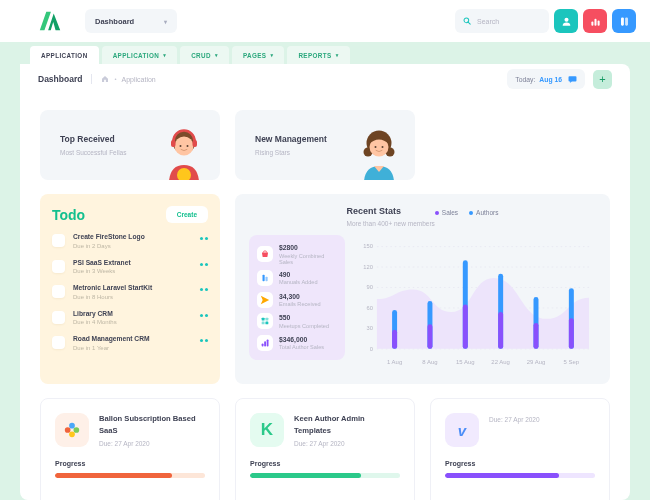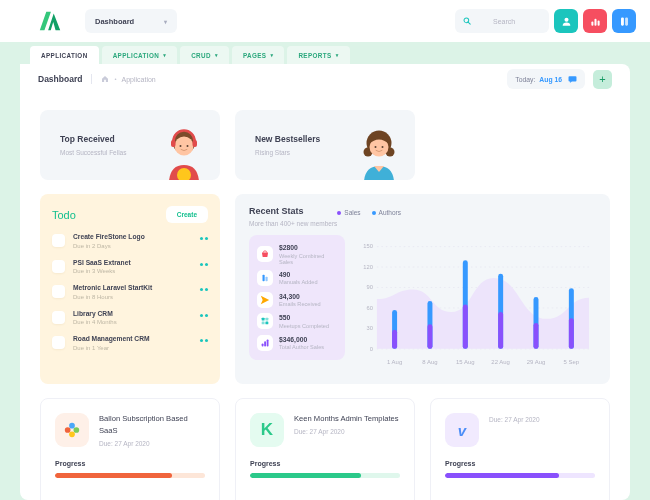--- a/index.html
+++ b/index.html
@@ -5,21 +5,21 @@
   html,body{margin:0;padding:0}
   body{width:650px;height:500px;overflow:hidden;font-family:"Liberation Sans",sans-serif;background:#DCF3E7;-webkit-font-smoothing:antialiased}
   .app{width:650px;height:500px;display:flex;flex-direction:column}
 
   
   .topbar{height:42px;background:#fff;display:flex;align-items:center;padding:0 14px 0 37px;flex:none}
   .logo{width:26px;height:26px;flex:none}
   .nav-select{background:#F3F6F9;border-radius:6px;height:24px;display:flex;align-items:center;padding:0 10px;font-size:7.5px;font-weight:bold;color:#3F4254;margin-left:22px;cursor:pointer;min-width:72px;justify-content:space-between}
   .chev{color:#A8ACBF;font-size:6px;margin-left:10px}
   .spacer{flex:1}
-  .search-box{background:#F3F6F9;border-radius:6px;height:24px;width:94px;display:flex;align-items:center;padding:0 8px;gap:20px;box-sizing:border-box}
+  .search-box{background:#F3F6F9;border-radius:6px;height:24px;width:94px;display:flex;align-items:center;padding:0 8px;gap:4px;box-sizing:border-box}
   .search-box input{border:0;background:transparent;outline:0;font-size:7px;color:#7E8299;width:100%;font-family:"Liberation Sans",sans-serif}
   .search-box input::placeholder{color:#B5B5C3}
   .icon-btn{width:24px;height:24px;border-radius:6px;border:0;display:flex;align-items:center;justify-content:center;margin-left:5px;cursor:pointer;padding:0}
 
   
   .band{flex:1;min-height:0;padding:4px 20px 0;display:flex;flex-direction:column}
   .tabs{display:flex;gap:3px;margin-left:10px}
   .tab{height:18px;padding:0 11px;display:flex;align-items:center;gap:4px;font-size:6.3px;font-weight:bold;letter-spacing:.4px;color:#2AA77C;background:rgba(255,255,255,.45);border-radius:4px 4px 0 0;cursor:pointer}
   .tab.active{background:#fff;color:#3F4254}
   .tab .chev{color:#2AA77C;margin-left:0;font-size:5px}
@@ -42,32 +42,32 @@
   .row1{display:grid;grid-template-columns:1fr 1fr 1fr;gap:15px}
   .info-card{height:70px;background:#F3F6F9;border-radius:8px;position:relative;overflow:hidden;padding-left:20px;display:flex;flex-direction:column;justify-content:center;box-sizing:border-box}
   .info-title{font-size:8.5px;font-weight:bold;color:#3F4254}
   .info-sub{font-size:6.5px;color:#B5B5C3;margin-top:5px}
   .info-avatar{position:absolute;right:12px;bottom:-1px;height:58px;width:48px}
 
   
   .row2{display:grid;grid-template-columns:180px 1fr;gap:15px}
   .todo-card{background:#FFF4DE;border-radius:8px;padding:12px;height:190px;box-sizing:border-box}
   .todo-head{display:flex;align-items:center;justify-content:space-between}
-  .todo-title{font-size:11px;font-weight:normal;color:#13BF8E}
+  .todo-title{font-size:14px;font-weight:bold;color:#13BF8E}
   .create-btn{background:#fff;color:#13BF8E;font-weight:bold;font-size:6.5px;padding:5px 11px;border-radius:6px;border:0;cursor:pointer}
   .todo-item{display:flex;align-items:flex-start;gap:8px;margin-top:10px}
   .checkbox{width:13px;height:13px;background:#fff;border-radius:4px;flex:none;margin-top:1px;cursor:pointer;box-shadow:0 1px 2px rgba(150,120,40,.08)}
   .todo-text{flex:1}
   .todo-item-title{font-size:6.7px;font-weight:bold;color:#3F4254}
   .todo-item-due{font-size:6px;color:#BDB6A4;margin-top:2.5px}
   .dots{display:flex;gap:2.5px;margin-top:4px;cursor:pointer}
   .dot{width:3px;height:3px;border-radius:50%;background:#1BC5BD}
 
   .stats-card{background:#F3F6F9;border-radius:8px;padding:12px 14px;height:190px;box-sizing:border-box;display:flex;flex-direction:column}
-  .stats-head{display:flex;justify-content:flex-start;align-items:flex-start}
+  .stats-head{display:flex;justify-content:center;align-items:flex-start}
   .stats-title{font-size:9px;font-weight:bold;color:#3F4254}
   .stats-sub{font-size:6.5px;color:#B5B5C3;margin-top:4px}
   .legend{display:flex;gap:11px;margin-top:3px}
   .legend-item{display:flex;align-items:center;gap:3px;font-size:6.5px;color:#7E8299;cursor:pointer}
   .legend-dot{width:4px;height:4px;border-radius:50%}
   .stats-body{display:flex;gap:12px;flex:1;margin-top:8px;min-height:0}
   .stat-panel{width:96px;background:#EFE6FB;border-radius:8px;padding:9px 8px;box-sizing:border-box;display:flex;flex-direction:column;justify-content:space-between;margin-bottom:12px;flex:none}
   .stat-row{display:flex;align-items:center;gap:6px}
   .stat-ic{width:16px;height:16px;background:#fff;border-radius:5px;display:flex;align-items:center;justify-content:center;flex:none}
   .stat-val{font-size:6.8px;font-weight:bold;color:#3F4254}
@@ -79,21 +79,21 @@
   
   .row3{display:grid;grid-template-columns:1fr 1fr 1fr;gap:15px}
   .proj-card{background:#fff;border:1px solid #EFF0F6;border-radius:8px;padding:14px;height:118px;box-sizing:border-box}
   .proj-head{display:flex;gap:10px}
   .proj-ic{width:34px;height:34px;border-radius:9px;display:flex;align-items:center;justify-content:center;flex:none}
   .ic-ballon{background:#FEF0E8}
   .ic-keen{background:#E4FBF0}
   .ic-vimeo{background:#F1EAFE}
   .k-letter{font-weight:800;font-size:17px;color:#2BC98A}
   .v-letter{font-style:italic;font-weight:800;font-size:15px;color:#4C8EF7}
-  .proj-title{font-size:7.6px;font-weight:normal;color:#3F4254;line-height:1.55;max-width:112px}
+  .proj-title{font-size:7.6px;font-weight:bold;color:#3F4254;line-height:1.55;max-width:112px}
   .proj-due{font-size:6.5px;color:#B5B5C3;margin-top:3px}
   .proj-progress-label{font-size:7px;font-weight:bold;color:#3F4254;margin-top:13px}
   .pbar{height:5px;border-radius:3px;margin-top:6px;overflow:hidden}
   .pfill{height:100%;border-radius:3px}
 </style>
 </head>
 <body>
 
 <div class="app">
 
@@ -208,21 +208,21 @@
                 <circle cx="20.5" cy="23" r="1" fill="#5B4233"></circle>
                   <circle cx="27.5" cy="23" r="1" fill="#5B4233"></circle>
                 <path d="M21 26.5 q3 2.4 6 0" stroke="#D99C77" stroke-width="1" fill="none" stroke-linecap="round"></path>
                 <path d="M9 58 q1.5-16 15-16 q13.5 0 15 16 z" fill="#E14B4B"></path>
                 <circle cx="24" cy="52" r="7" fill="#FFC61C"></circle>
               </svg>
             </span>
           </div>
 
           <div class="info-card">
-            <span class="info-title">New Bestsellers</span>
+            <span class="info-title">New Management</span>
             <span class="info-sub">Rising Stars</span>
             <span class="info-avatar">
               <svg viewBox="0 0 48 58" width="48" height="58">
                 <circle cx="24" cy="20" r="12.5" fill="#6E4423"></circle>
                 <circle cx="13" cy="29" r="4.5" fill="#6E4423"></circle>
                 <circle cx="35" cy="29" r="4.5" fill="#6E4423"></circle>
                 <circle cx="24" cy="24" r="9.5" fill="#FFC5A3"></circle>
                 <path d="M14.5 21 a9.5 9.5 0 0 1 19 0 q-4-4.5-9.5-4.5 q-5.5 0-9.5 4.5z" fill="#6E4423"></path>
                 <circle cx="20.5" cy="24" r="1" fill="#5B4233"></circle>
                   <circle cx="27.5" cy="24" r="1" fill="#5B4233"></circle>
@@ -444,21 +444,21 @@
                 <div class="pfill" style="width: 78%; background: rgb(240, 100, 60);"></div>
               </div>
           </div>
 
           <div class="proj-card">
             <div class="proj-head">
               <div class="proj-ic ic-keen">
                   <span class="k-letter">K</span>
                 </div>
               <div>
-                <div class="proj-title">Keen Months Admin Templates</div>
+                <div class="proj-title">Keen Author Admin Templates</div>
                 <div class="proj-due">Due: 27 Apr 2020</div>
               </div>
             </div>
             <div class="proj-progress-label">Progress</div>
             <div class="pbar" style="background: rgb(223, 247, 236);">
                 <div class="pfill" style="width: 74%; background: rgb(43, 201, 138);"></div>
               </div>
           </div>
 
           <div class="proj-card">

